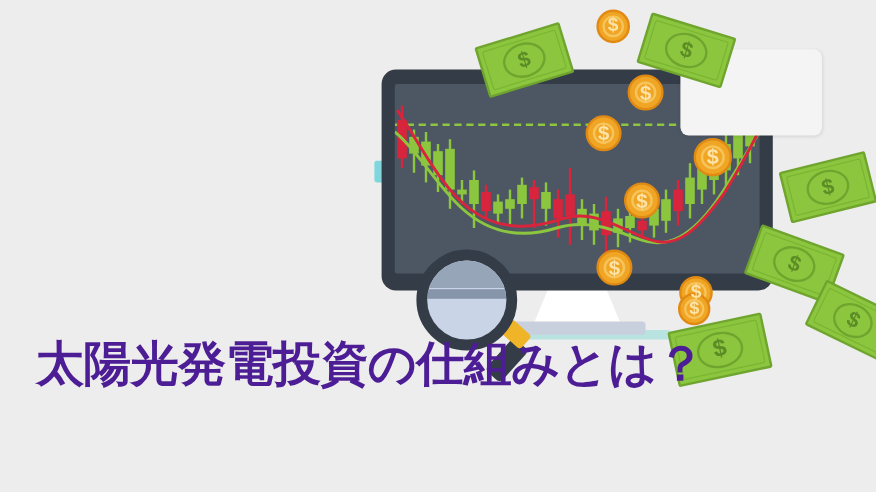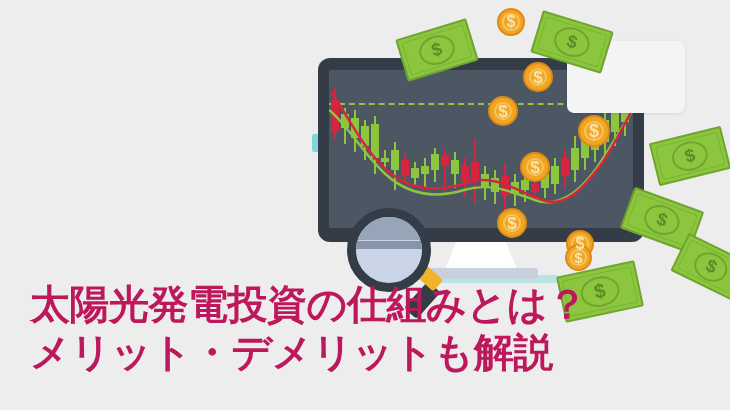--- a/index.html
+++ b/index.html
@@ -138,21 +138,21 @@
   }
   .mag-handle{
     position:absolute;left:428px;top:281px;width:17px;height:36px;
     background:#343d47;border-radius:4px;
     transform:rotate(42deg);transform-origin:top left;z-index:11;
   }
 
   
   .headline{
     position:absolute;left:30px;top:284px;z-index:30;
-    color:#be185d;
+    color:#4c1d95;
     font-weight:bold;
     letter-spacing:-0.5px;
     line-height:1.0;
   }
   .hl-line{display:block;font-size:40px;white-space:nowrap;}
   .hl-line.l1{margin-bottom:8px;}
 </style>
 </head>
 <body>
 
@@ -375,16 +375,15 @@
 
   <div class="mag-handle"></div>
   <div class="mag-joint"></div>
   <div class="mag-ring">
     <div class="glare"></div>
     <div class="glare2"></div>
   </div>
 
   <div class="headline">
     <span class="hl-line l1">太陽光発電投資の仕組みとは？</span>
-    <span class="hl-line l2">メリット・デメリットも解説</span>
   </div>
 
 </div>
 
 </body></html>

